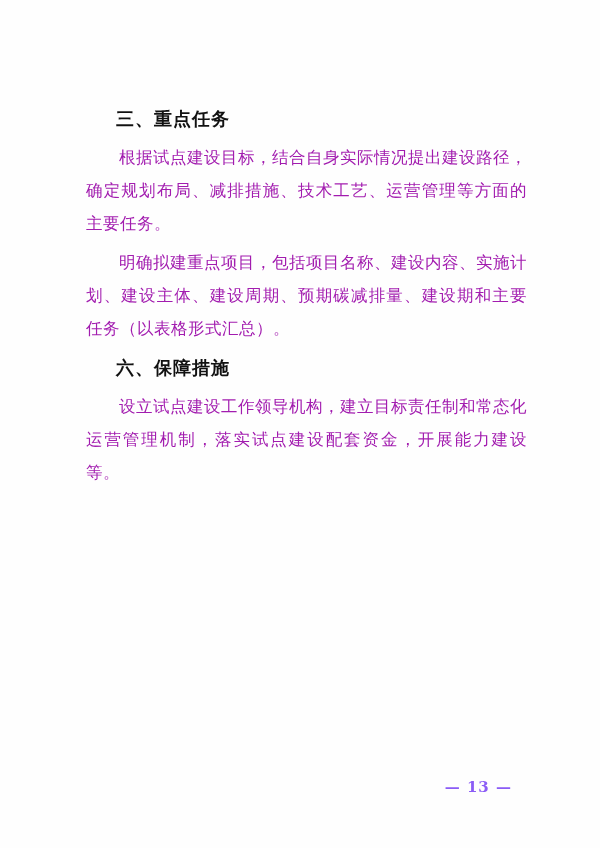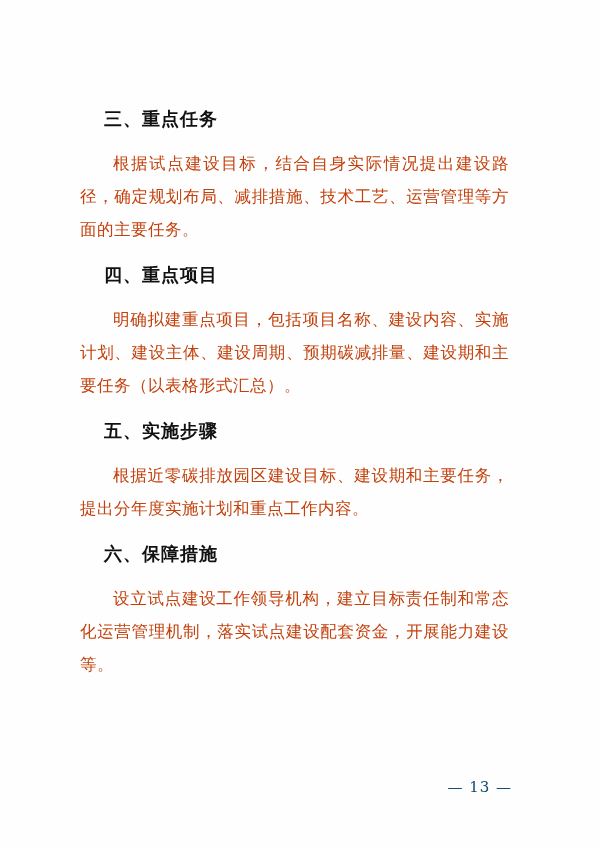--- a/index.html
+++ b/index.html
@@ -11,74 +11,70 @@
     position: relative;
     width: 600px;
     height: 848px;
     background: #fefefe;
     overflow: hidden;
     font-family: "DejaVu Serif", serif;
     color: #1a1a1a;
   }
   .content {
     position: absolute;
-    left: 68px;
+    left: 80px;
     top: 102px;
     width: 453px;
   }
   .section-heading {
     margin: 0;
     font-family: "DejaVu Sans", sans-serif;
     font-weight: bold;
     font-size: 18px;
     line-height: 33px;
     text-indent: 2em;
     letter-spacing: 1px;
     color: #111111;
   }
   .section-paragraph {
-    margin: 12px;
+    margin: 6px;
     font-size: 16.5px;
     line-height: 33px;
     text-indent: 2em;
     text-align: justify;
     text-justify: inter-ideograph;
     letter-spacing: 0.5px;
-    color: #c2410c;
+    color: #a21caf;
   }
   .page-number {
     position: absolute;
     right: 88px;
     bottom: 52px;
     font-size: 15px;
     letter-spacing: 1px;
-    color: #0c4a6e;
+    color: #8b5cf6;
     white-space: nowrap;
+    font-weight: bold;
   }
 </style>
 </head>
 <body>
 
 <div class="page">
   <main class="content">
 
     <section>
       <h2 class="section-heading">三、重点任务</h2>
       <p class="section-paragraph">根据试点建设目标，结合自身实际情况提出建设路径，确定规划布局、减排措施、技术工艺、运营管理等方面的主要任务。</p>
     </section>
 
     <section>
-      <h2 class="section-heading">四、重点项目</h2>
       <p class="section-paragraph">明确拟建重点项目，包括项目名称、建设内容、实施计划、建设主体、建设周期、预期碳减排量、建设期和主要任务（以表格形式汇总）。</p>
     </section>
 
-    <section>
-      <h2 class="section-heading">五、实施步骤</h2>
-      <p class="section-paragraph">根据近零碳排放园区建设目标、建设期和主要任务，提出分年度实施计划和重点工作内容。</p>
-    </section>
 
     <section>
       <h2 class="section-heading">六、保障措施</h2>
       <p class="section-paragraph">设立试点建设工作领导机构，建立目标责任制和常态化运营管理机制，落实试点建设配套资金，开展能力建设等。</p>
     </section>
 
 
   </main>
 
   <footer class="page-number">— 13 —</footer>

